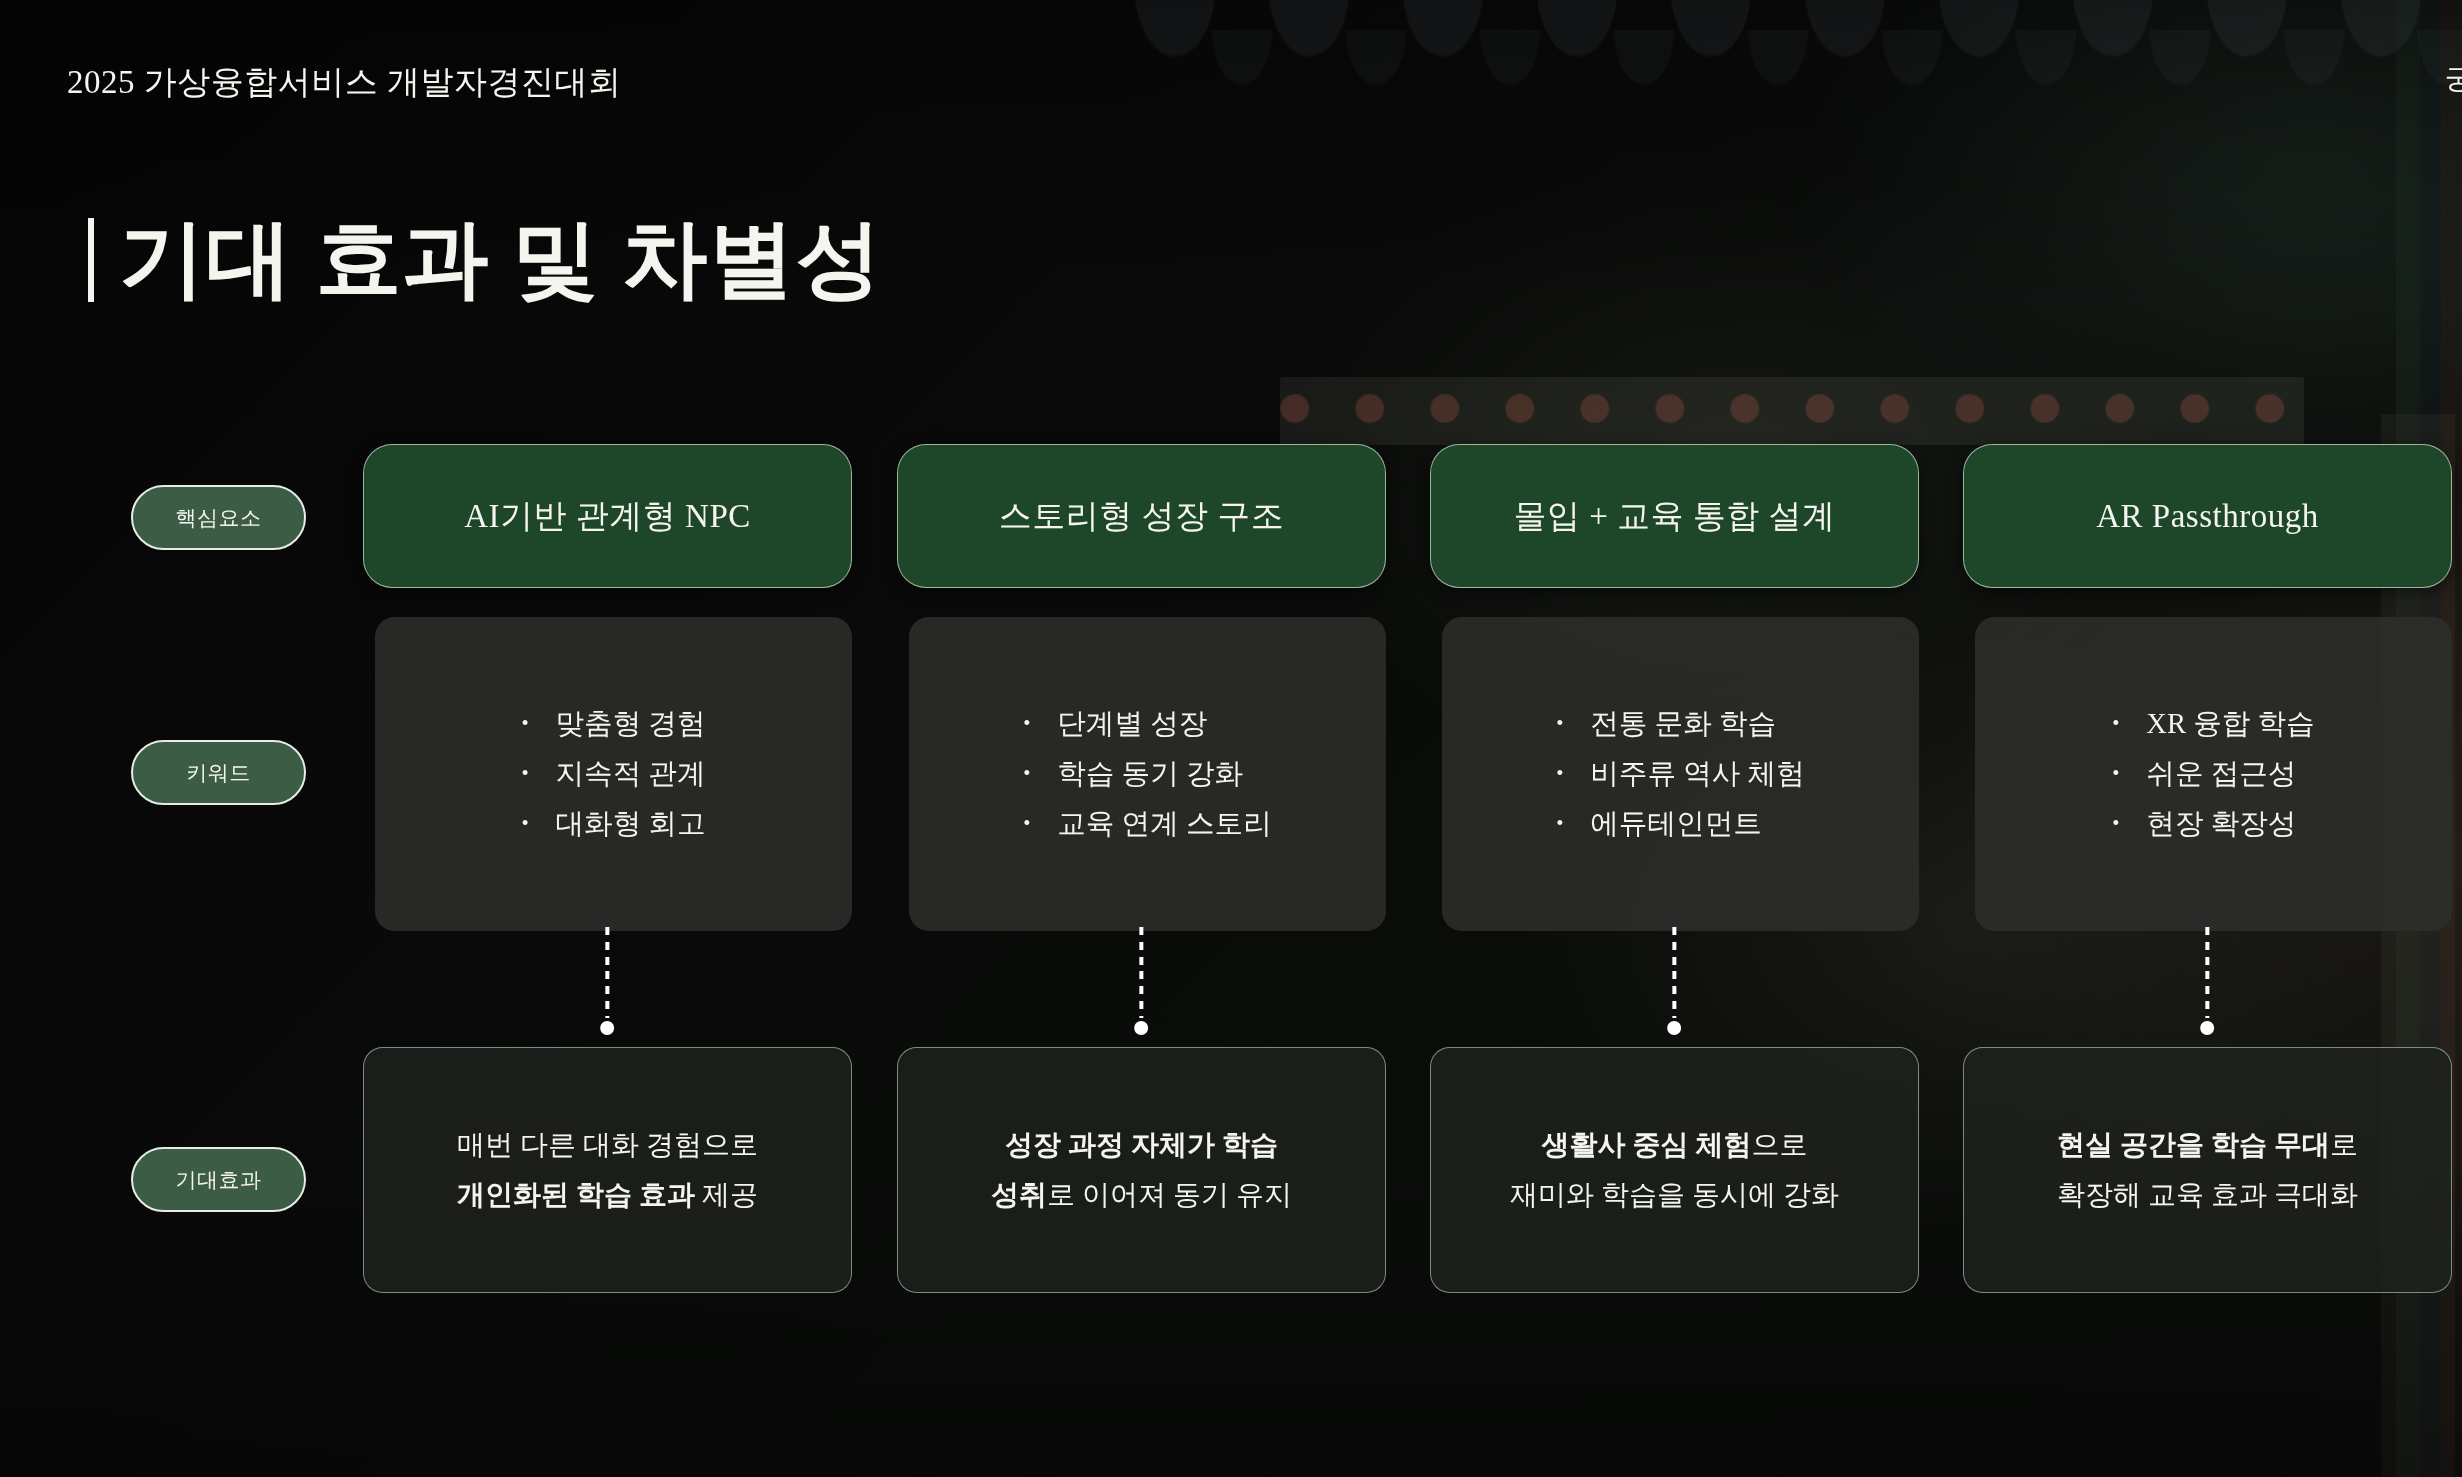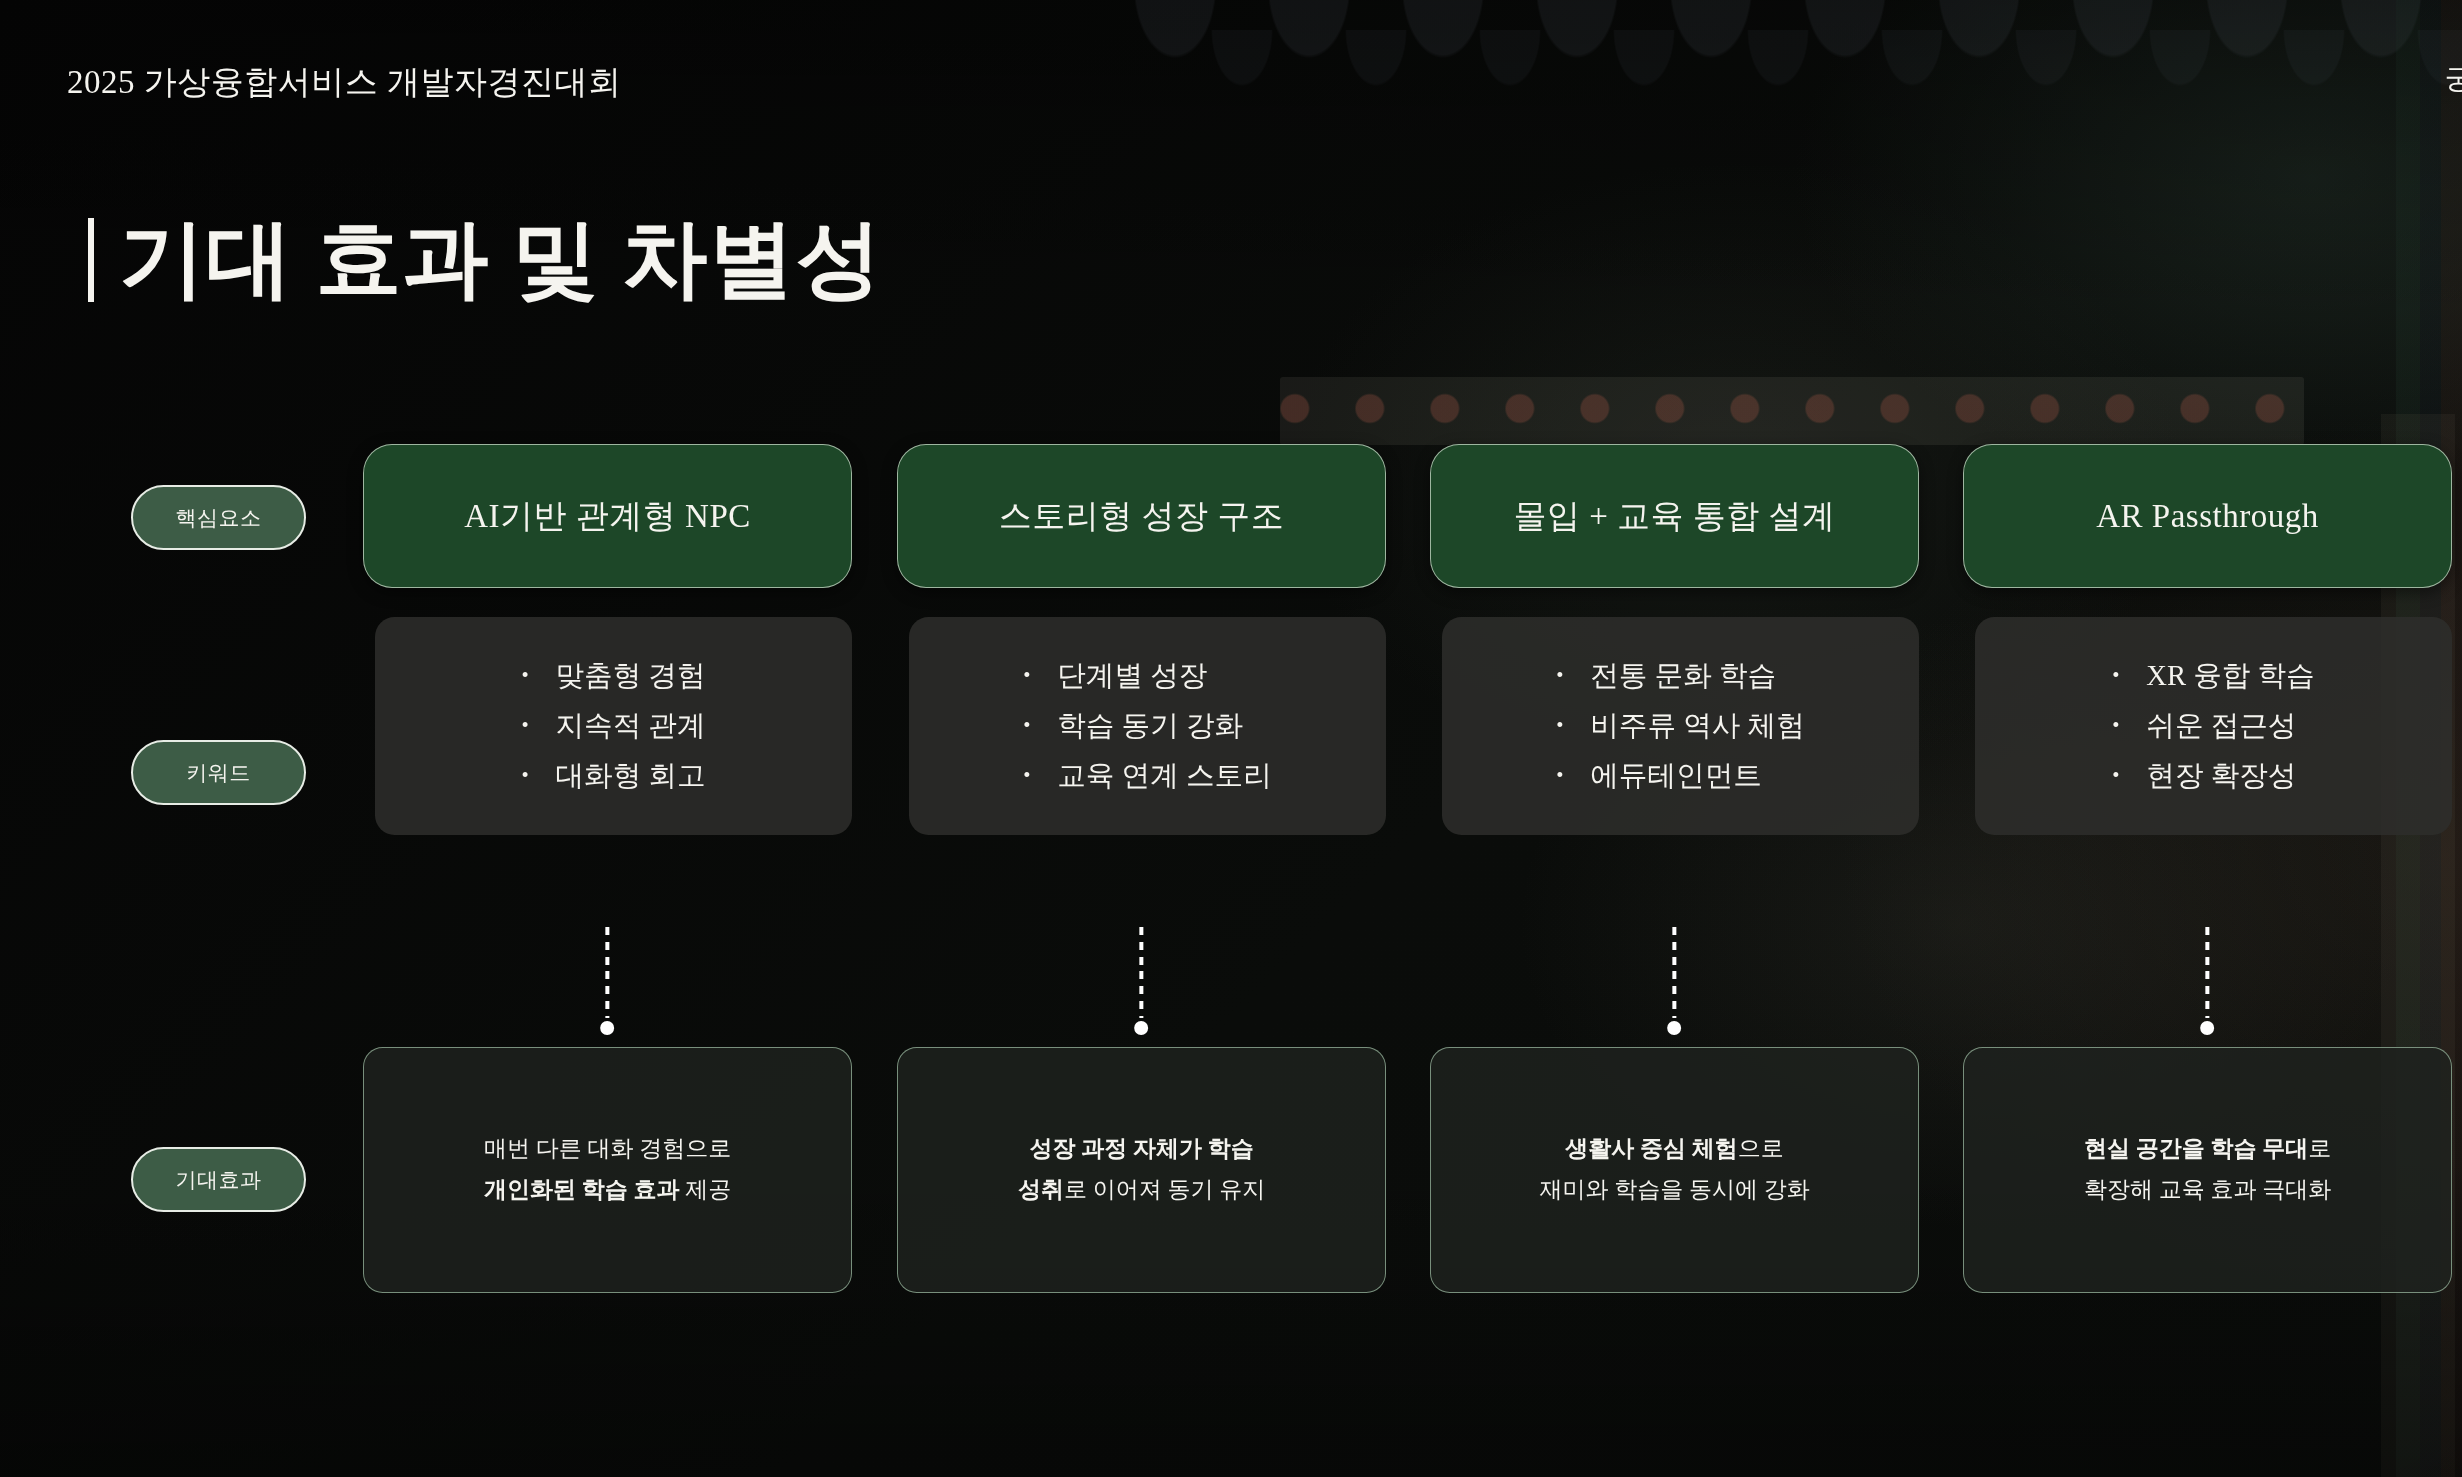--- a/index.html
+++ b/index.html
@@ -66,41 +66,41 @@
   }
   .pill-core{top:485px;} .pill-kw{top:740px;} .pill-eff{top:1147px;}
   .col{position:absolute;top:444px;width:489px;height:850px;}
   .head-box{
     position:absolute;top:0;left:0;right:0;height:144px;
     background:#1d4728;border:1.5px solid rgba(195,214,195,0.78);border-radius:29px;
     box-sizing:border-box;display:flex;align-items:center;justify-content:center;
     font-size:33px;letter-spacing:0.5px;box-shadow:0 4.9px 14.8px rgba(0,0,0,0.45);
   }
   .kw-box{
-    position:absolute;top:173px;left:12px;right:0;height:218px;
+    position:absolute;top:173px;left:12px;right:0;height:314px;
     background:rgba(46,46,44,0.85);border-radius:19.7px;
     display:flex;align-items:center;justify-content:center;
   }
   .kw-box ul{list-style:none;margin:0;padding:0;font-size:28.6px;line-height:1.74;}
   .kw-box li{white-space:nowrap;}
   .kw-box li .dot{display:inline-block;width:34px;text-align:left;font-size:0.72em;transform:translateY(-3px);}
   .connector{position:absolute;left:50%;top:458px;height:146px;width:3.9px;transform:translateX(-50%);}
   .connector .dash{
     position:absolute;top:24.6px;bottom:30.5px;left:50%;width:3.4px;transform:translateX(-50%);
     background:repeating-linear-gradient(180deg,#ffffff 0 7.9px,transparent 7.9px 14.8px);
   }
   .connector .dot{
     position:absolute;bottom:12.8px;left:50%;transform:translateX(-50%);
     width:13.8px;height:13.8px;border-radius:50%;background:#ffffff;
   }
   .effect-box{
     position:absolute;top:603px;left:0;right:0;height:246px;
     background:rgba(30,34,30,0.82);border:1.5px solid rgba(152,182,157,0.75);border-radius:19.7px;
     box-sizing:border-box;display:flex;flex-direction:column;align-items:center;justify-content:center;
-    font-size:23px;line-height:1.78;text-align:center;
+    font-size:28px;line-height:1.78;text-align:center;
   }
   .effect-box .b{font-weight:700;}
 </style>
 </head>
 <body>
 
 <div class="slide">
 
   <div class="bg-layer bg-roof"></div>
   <div class="bg-layer bg-roof2"></div>

